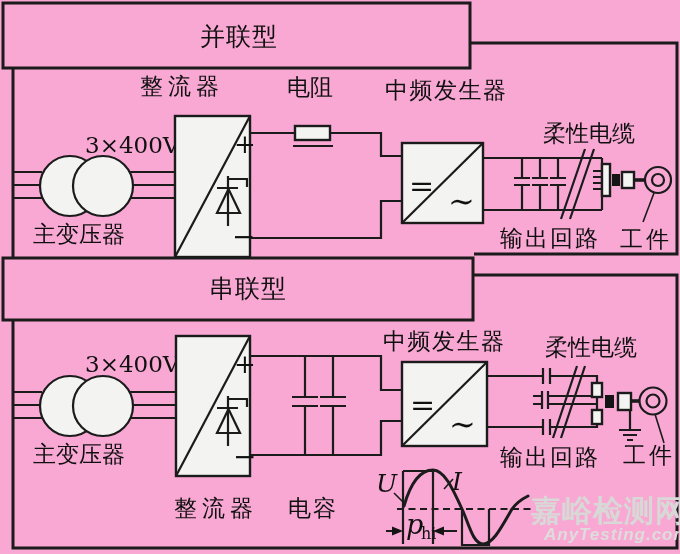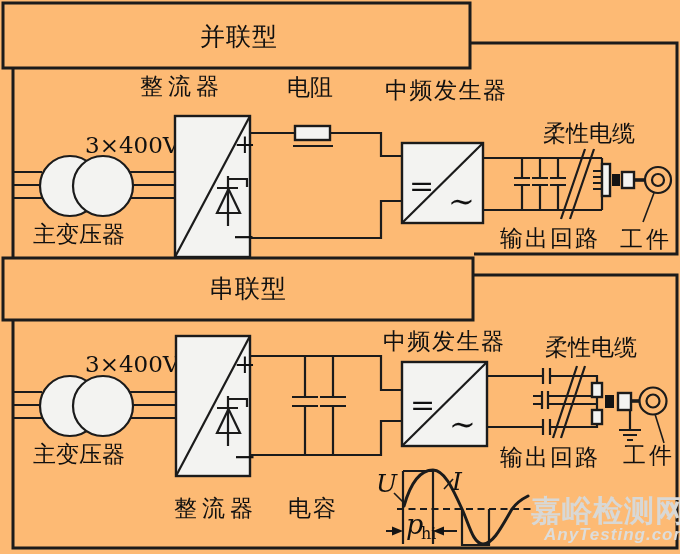--- a/index.html
+++ b/index.html
@@ -1,18 +1,18 @@
 <!DOCTYPE html>
 <html><head>
 <meta charset="utf-8">
 <style>
   html,body{margin:0;padding:0;background:#ffffff;}
   .frame{
     position:relative;width:680px;height:554px;overflow:hidden;
-    background:#fdba74;
+    background:#f9a8d4;
     font-family:"Liberation Serif","DejaVu Serif",serif;
   }
   svg{display:block;}
   
   .ln{stroke:#1b1b1b;fill:none;stroke-width:2.2;}
   .box{stroke:#1b1b1b;fill:none;stroke-width:3;}
   .cbox{stroke:#1b1b1b;fill:none;stroke-width:2.4;}
   .fillbg{fill:#f3f3f1;}
   .solid{fill:#141414;stroke:none;}
   .thick{stroke:#1b1b1b;fill:none;stroke-width:3.6;}

